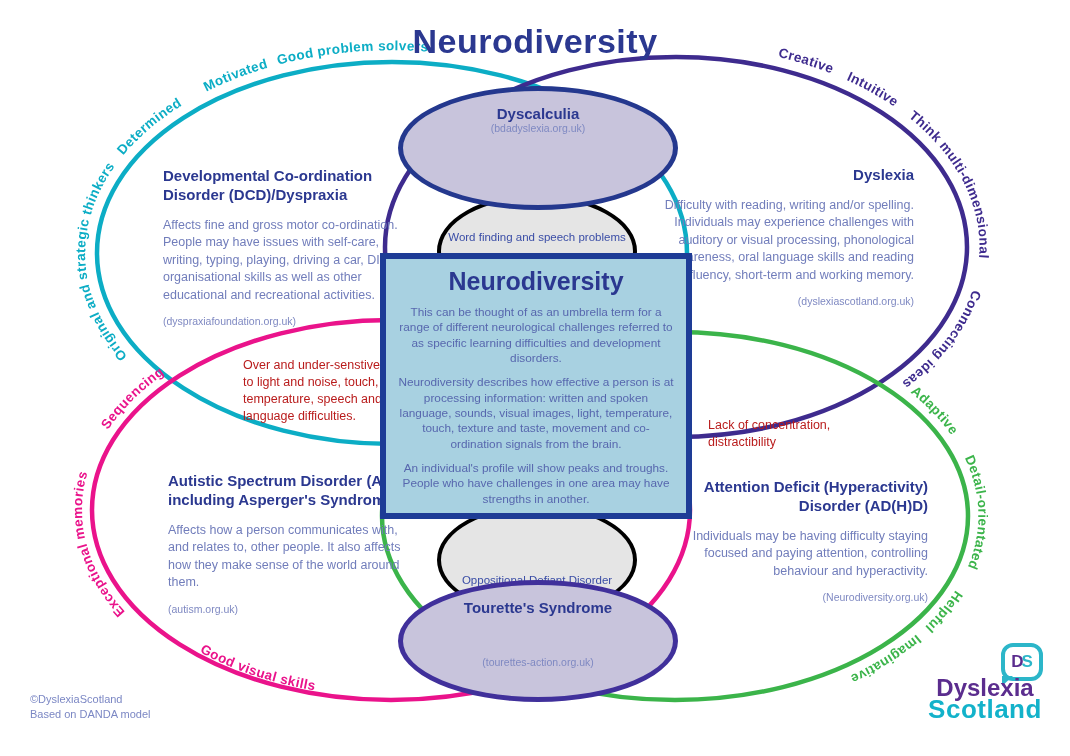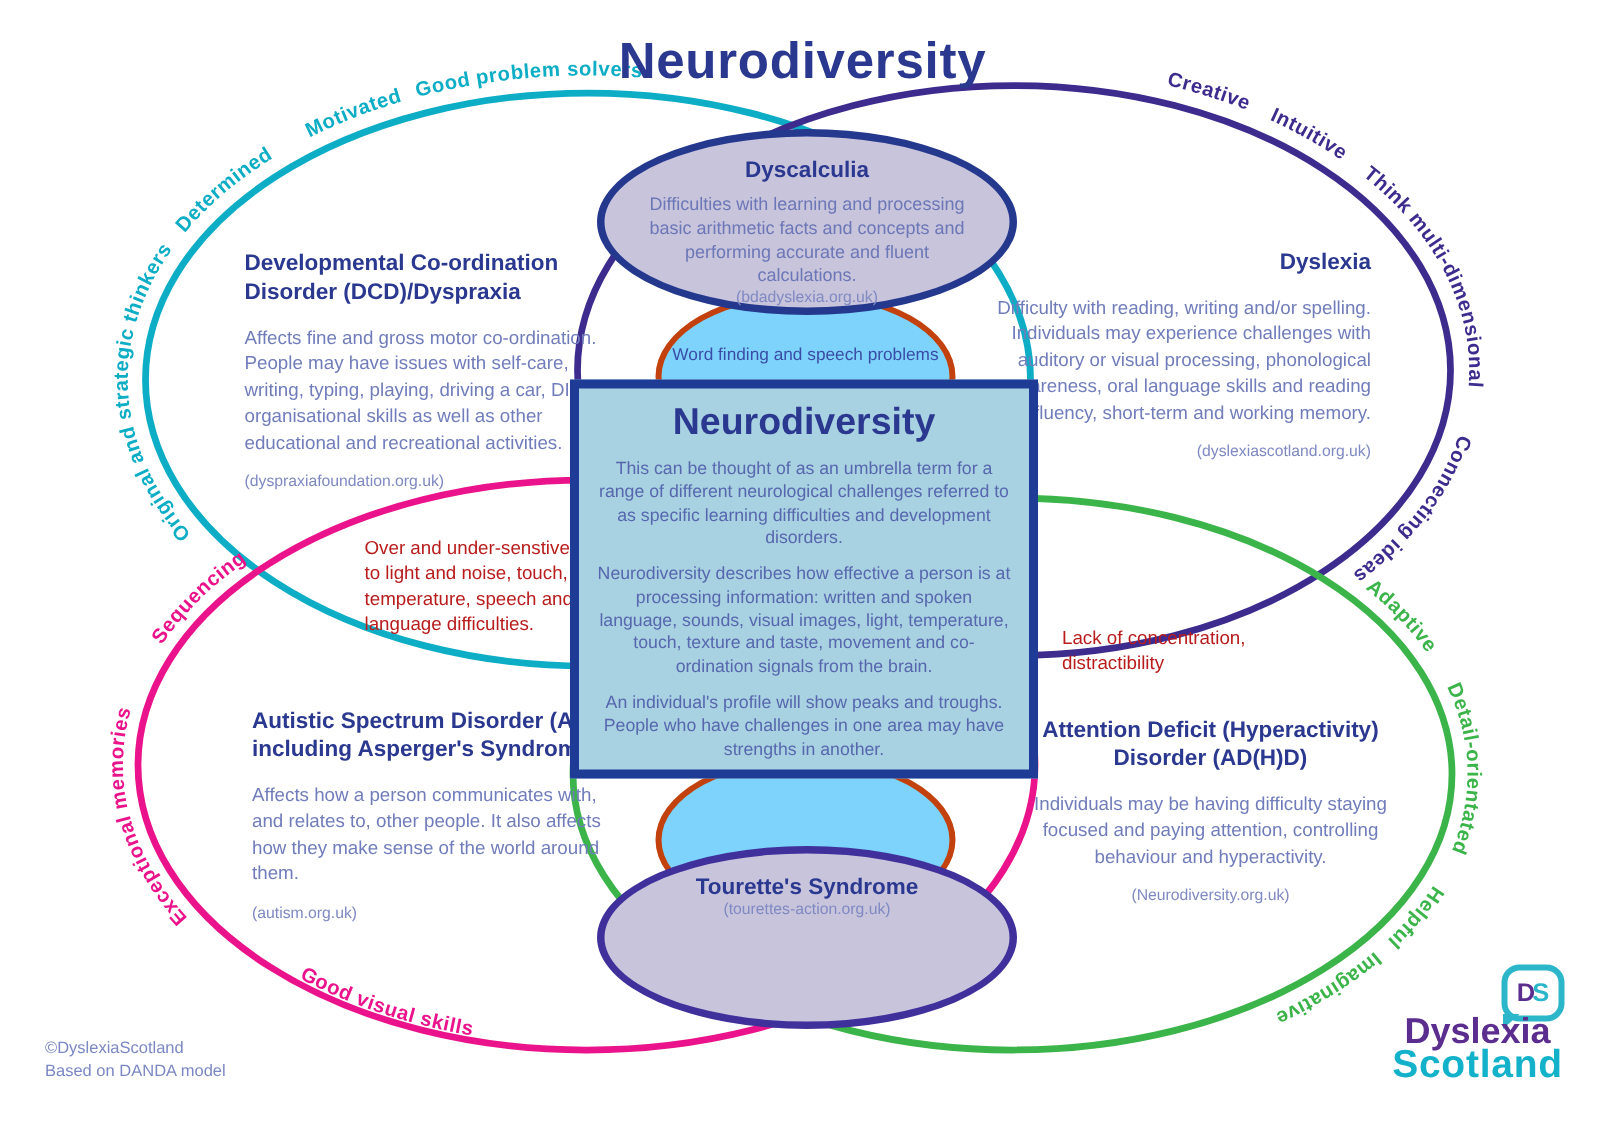--- a/index.html
+++ b/index.html
@@ -9,43 +9,43 @@
   .arcword{font-family:"Liberation Sans","DejaVu Sans",sans-serif;font-weight:bold;font-size:13.5px;letter-spacing:.4px;}
   .title{position:absolute;left:0;right:0;top:22px;text-align:center;z-index:6;
          font-size:34px;font-weight:bold;color:#2b3890;letter-spacing:.5px;}
   
   .lav{position:absolute;border-radius:50%;background:#c8c4dc;z-index:4;display:flex;flex-direction:column;
        align-items:center;text-align:center;box-sizing:border-box;}
   .lav .btitle{font-weight:bold;color:#2b3890;font-size:15px;margin-top:2px;}
   .lav .bbody{color:#6b77b6;font-size:12px;line-height:1.32;margin-top:7px;}
   .lav .blink{color:#7f89c2;font-size:10.5px;margin-top:0;}
   #dyscalculia{left:398px;top:86px;width:280px;height:124px;border:5px solid #24388e;padding:12px 22px 0;}
-  #tourettes{left:398px;top:564px;width:280px;height:122px;border:5px solid #40309b;padding:12px 26px 0;}
-  
-  .blue{position:absolute;border-radius:50%;background:#7dd3fc;border:4px solid #c2410c;z-index:3;box-sizing:border-box;}
+  #tourettes{left:398px;top:580px;width:280px;height:122px;border:5px solid #40309b;padding:12px 26px 0;gap:40px;}
+  
+  .blue{position:absolute;border-radius:50%;background:#e5e5e5;border:4px solid #000000;z-index:3;box-sizing:border-box;}
   #wordfinding{left:437px;top:194px;width:200px;height:114px;}
   #oppositional{left:437px;top:504px;width:200px;height:112px;}
   .bluelabel{position:absolute;left:50%;transform:translateX(-50%);white-space:nowrap;
              color:#3a4da6;font-size:11.5px;}
   #wordfinding .bluelabel{top:33px;}
   #oppositional .bluelabel{bottom:26px;}
   
   #centerbox{position:absolute;left:380px;top:253px;width:312px;height:266px;z-index:5;box-sizing:border-box;
              background:#a8d1e1;border:6px solid #1e3c96;text-align:center;padding:6px 12px;}
   #centerbox .ctitle{font-size:25px;font-weight:bold;color:#2b3890;margin:2px 0 4px;}
   #centerbox p{color:#5767ae;font-size:11.8px;line-height:1.3;margin:9px 0;}
   
   .quad{position:absolute;z-index:2;}
   .quad .qtitle{font-weight:bold;color:#2b3890;font-size:15px;line-height:1.25;}
   .quad .qbody{color:#717dbb;font-size:12.5px;line-height:1.4;margin-top:12px;}
   .quad .qlink{color:#7f89c2;font-size:10.5px;margin-top:11px;}
   #q-dcd{left:163px;top:167px;width:236px;}
   #q-dyslexia{left:652px;top:166px;width:262px;text-align:right;}
   #q-asd{left:168px;top:472px;width:242px;}
-  #q-adhd{left:686px;top:478px;width:242px;text-align:center;}
+  #q-adhd{left:686px;top:478px;width:242px;text-align:right;}
   
   .lens{position:absolute;z-index:2;color:#b91c1c;font-size:12.5px;line-height:1.35;}
   #lens-left{left:243px;top:357px;width:148px;}
   #lens-right{left:708px;top:371px;width:170px;margin-top:46px;}
   
   #footer{position:absolute;left:30px;top:692px;z-index:6;color:#7b87c4;font-size:11px;line-height:1.35;}
   
   #logo{position:absolute;left:915px;top:643px;width:140px;height:92px;z-index:6;text-align:center;}
   #logo-bubble{position:absolute;right:12px;top:0;width:34px;height:30px;background:#fff;
                border:4px solid #2cb6c9;border-radius:12px;display:flex;align-items:center;justify-content:center;}
@@ -131,21 +131,20 @@
   <div class="blue" id="wordfinding">
     <div class="bluelabel">Word finding and speech problems</div>
   </div>
 
   <div class="blue" id="oppositional">
     <div class="bluelabel">Oppositional Defiant Disorder</div>
   </div>
 
   <div class="lav" id="dyscalculia">
     <div class="btitle">Dyscalculia</div>
-    <div class="bbody">Difficulties with learning and processing basic arithmetic facts and concepts and performing accurate and fluent calculations.</div>
     <div class="blink">(bdadyslexia.org.uk)</div>
   </div>
 
   <div class="lav" id="tourettes">
     <div class="btitle">Tourette's Syndrome</div>
     <div class="blink">(tourettes-action.org.uk)</div>
   </div>
 
   <div id="centerbox">
     <div class="ctitle">Neurodiversity</div>

